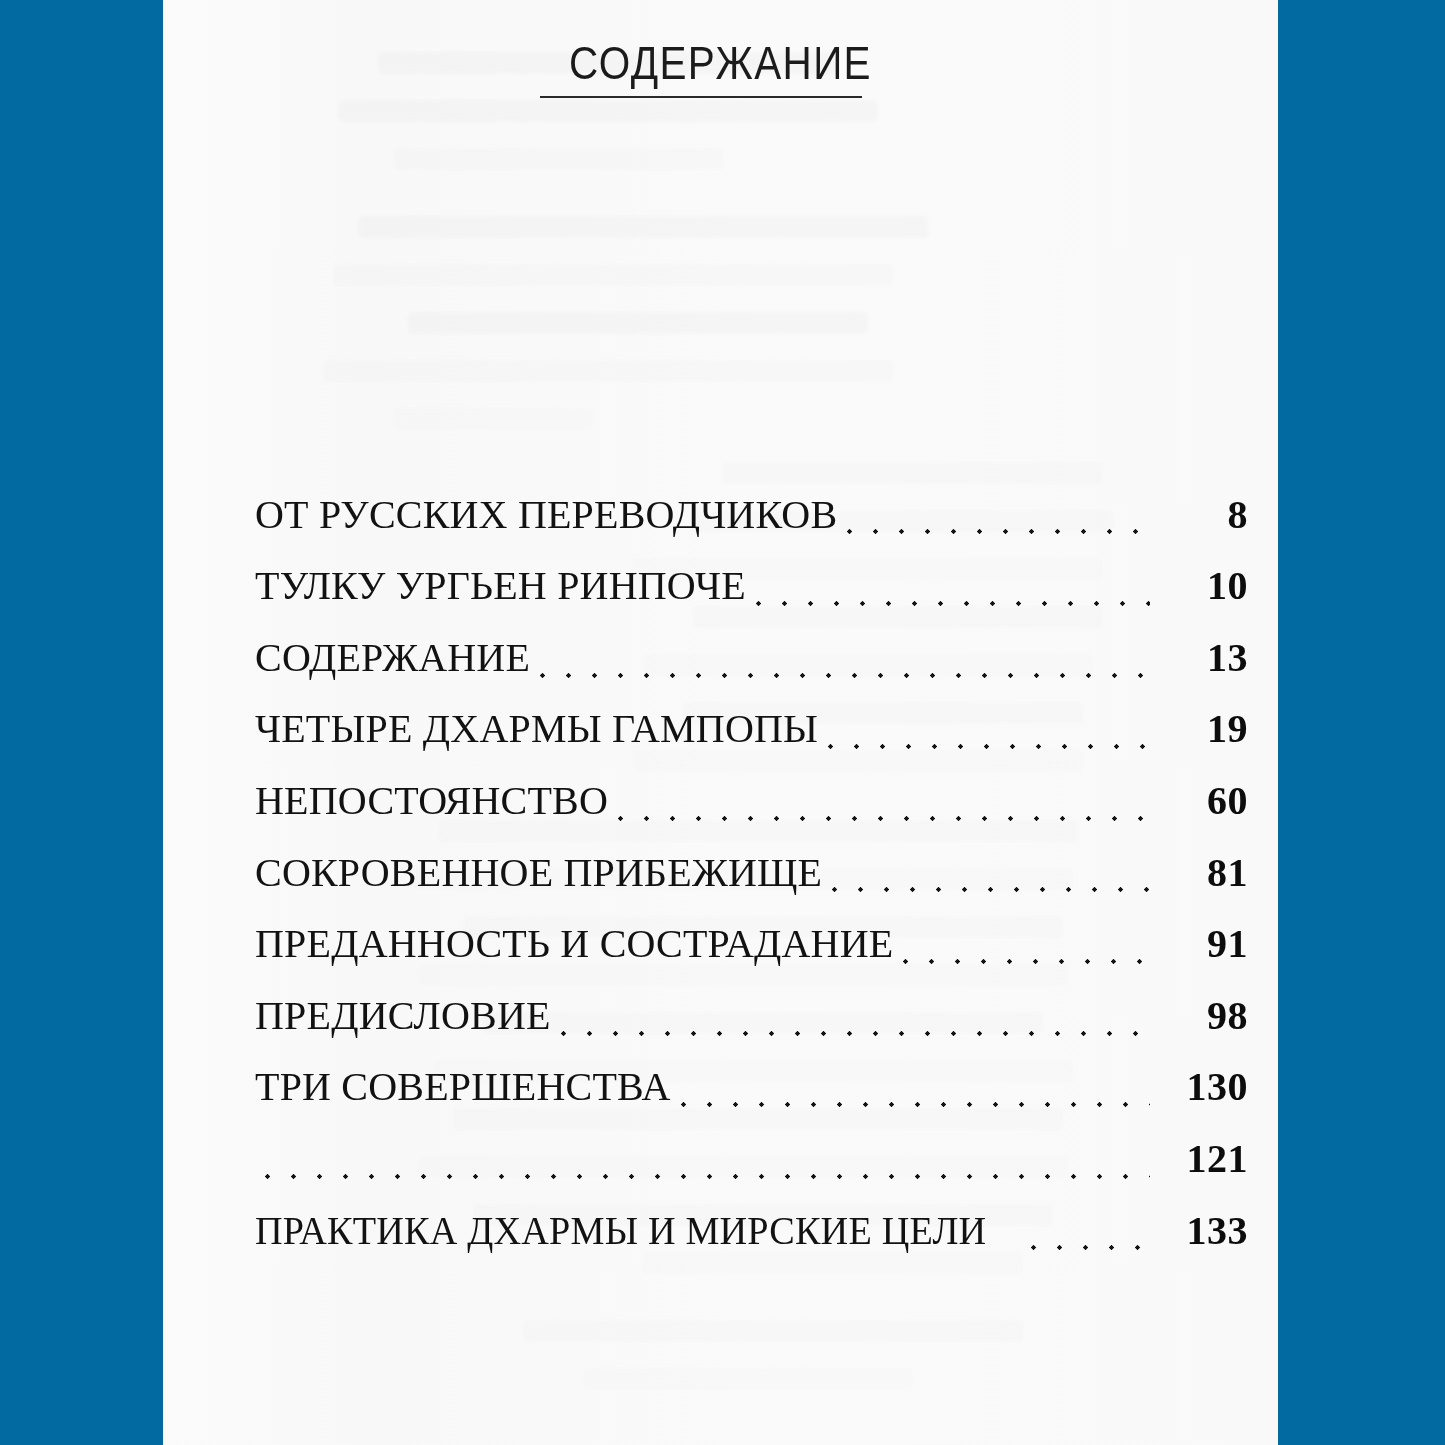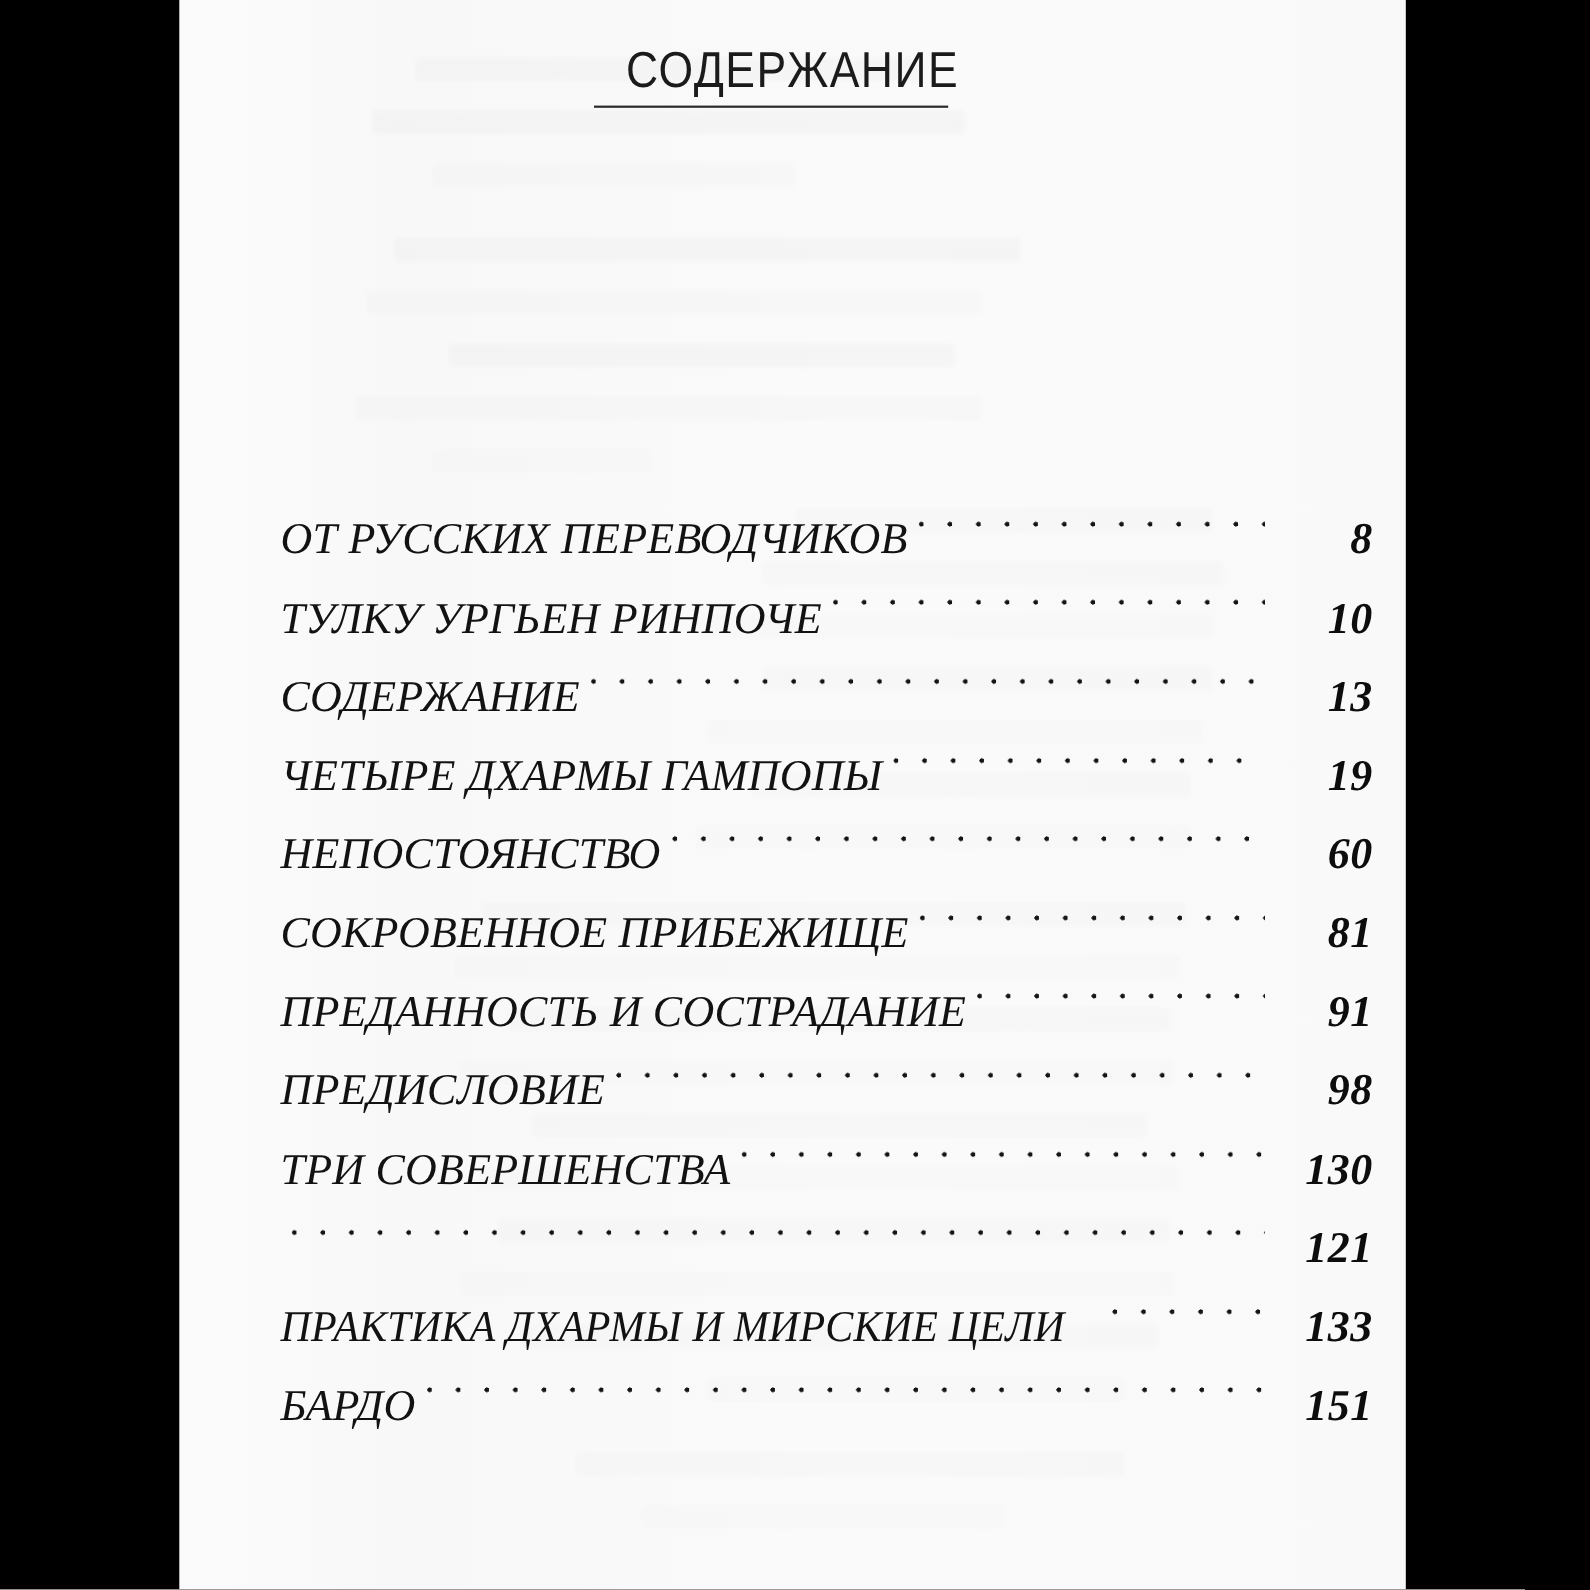--- a/index.html
+++ b/index.html
@@ -11,21 +11,21 @@
     width: 1445px;
     height: 1445px;
     font-family: "Liberation Serif", serif;
     overflow: hidden;
   }
 
   #page {
     position: relative;
     width: 1445px;
     height: 1445px;
-    background: #000000;
+    background: #0369a1;
     overflow: hidden;
   }
 
   
   #paper {
     position: absolute;
     left: 163px;
     top: 0;
     width: 1115px;
     height: 1445px;
@@ -88,24 +88,23 @@
   
   #toc {
     position: absolute;
     left: 92px;        
     top: 466px;
     width: 993px;      
   }
   .toc-row {
     position: relative;
     display: flex;
-    align-items: flex-start;
+    align-items: flex-end;
     height: 71.6px;
     width: 100%;
-    font-style: italic;
   }
   .toc-label {
     font-family: "Liberation Serif", serif;
     font-size: 40px;
     font-weight: 400;
     letter-spacing: 0.2px;
     color: #121212;
     white-space: nowrap;
     flex: 0 0 auto;
     transform-origin: 0 50%;
@@ -246,21 +245,16 @@
         <span class="toc-leader"></span>
         <span class="toc-page">121</span>
       </div>
 
       <div class="toc-row tight">
         <span class="toc-label">ПРАКТИКА ДХАРМЫ И МИРСКИЕ ЦЕЛИ</span>
         <span class="toc-leader"></span>
         <span class="toc-page">133</span>
       </div>
 
-      <div class="toc-row">
-        <span class="toc-label">БАРДО</span>
-        <span class="toc-leader"></span>
-        <span class="toc-page">151</span>
-      </div>
 
     </div>
   </div>
 </div>
 
 </body></html>

